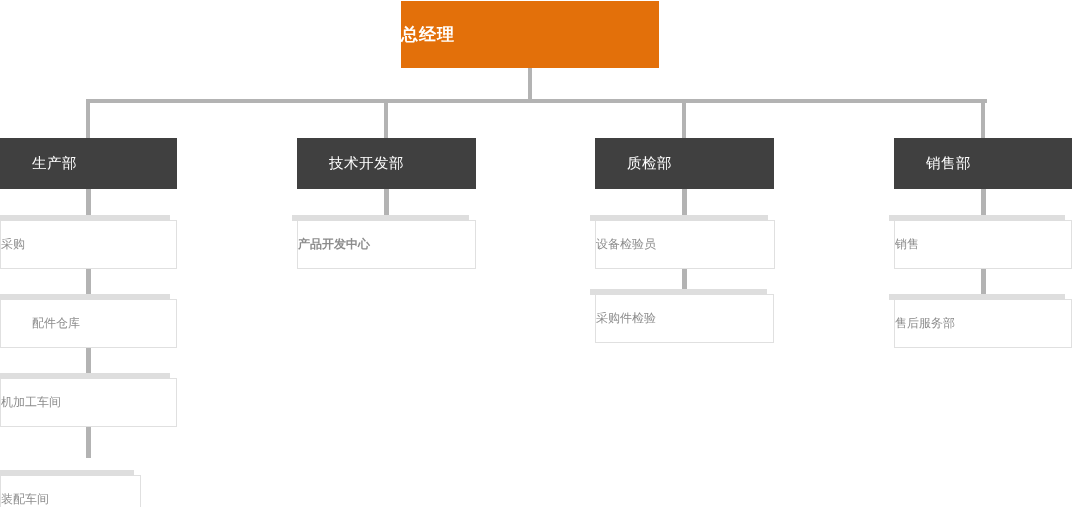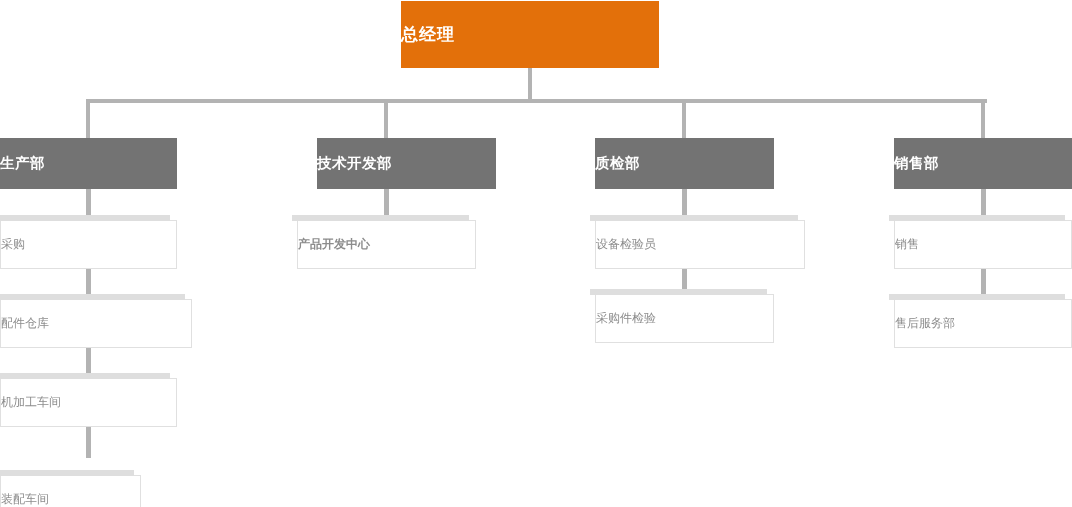--- a/index.html
+++ b/index.html
@@ -36,25 +36,26 @@
 
   .node-root {
     background: #e3700a;
     color: #ffffff;
     font-size: 17px;
     font-weight: bold;
     letter-spacing: 1px;
   }
 
   .node-dept {
-    background: #737373;
+    background: #404040;
     color: #ffffff;
     font-size: 14.5px;
-    font-weight: bold;
+    font-weight: normal;
     letter-spacing: 0.5px;
+    padding-left: 32px;
   }
 
   .node-sub {
     background: #ffffff;
     color: #8c8c8c;
     font-size: 12px;
     border: 1px solid #e0e0e0;
     box-shadow: 0 0 0 0 transparent;
   }
   
@@ -99,48 +100,48 @@
   <div class="conn" style="left:981px; top:189px; width:5px; height:32px;"></div>
   <div class="conn" style="left:981px; top:269px; width:5px; height:31px;"></div>
 
   <div class="node node-root" style="left:401px; top:1px; width:258px; height:67px;">
     <span>总经理</span>
   </div>
 
   <div class="node node-dept" style="left:0px; top:138px; width:177px; height:51px;">
     <span>生产部</span>
   </div>
-  <div class="node node-dept" style="left:297px; top:138px; width:179px; height:51px;margin-left:20px;">
+  <div class="node node-dept" style="left:297px; top:138px; width:179px; height:51px;">
     <span>技术开发部</span>
   </div>
   <div class="node node-dept" style="left:595px; top:138px; width:179px; height:51px;">
     <span>质检部</span>
   </div>
   <div class="node node-dept" style="left:894px; top:138px; width:178px; height:51px;">
     <span>销售部</span>
   </div>
 
   <div class="node node-sub" style="left:0px; top:220px; width:177px; height:49px;">
     <span>采购</span>
   </div>
-  <div class="node node-sub" style="left:0px; top:299px; width:192px; height:49px;">
+  <div class="node node-sub" style="left:0px; top:299px; width:177px; height:49px;padding-left:31px;">
     <span>配件仓库</span>
   </div>
   <div class="node node-sub" style="left:0px; top:378px; width:177px; height:49px;">
     <span>机加工车间</span>
   </div>
   <div class="node node-sub" style="left:0px; top:475px; width:141px; height:49px;">
     <span>装配车间</span>
   </div>
 
   <div class="node node-sub" style="left:297px; top:220px; width:179px; height:49px;font-weight:bold;">
     <span>产品开发中心</span>
   </div>
 
-  <div class="node node-sub" style="left:595px; top:220px; width:210px; height:49px;">
+  <div class="node node-sub" style="left:595px; top:220px; width:180px; height:49px;">
     <span>设备检验员</span>
   </div>
   <div class="node node-sub" style="left:595px; top:294px; width:179px; height:49px;">
     <span>采购件检验</span>
   </div>
 
   <div class="node node-sub" style="left:894px; top:220px; width:178px; height:49px;">
     <span>销售</span>
   </div>
   <div class="node node-sub" style="left:894px; top:299px; width:178px; height:49px;">

